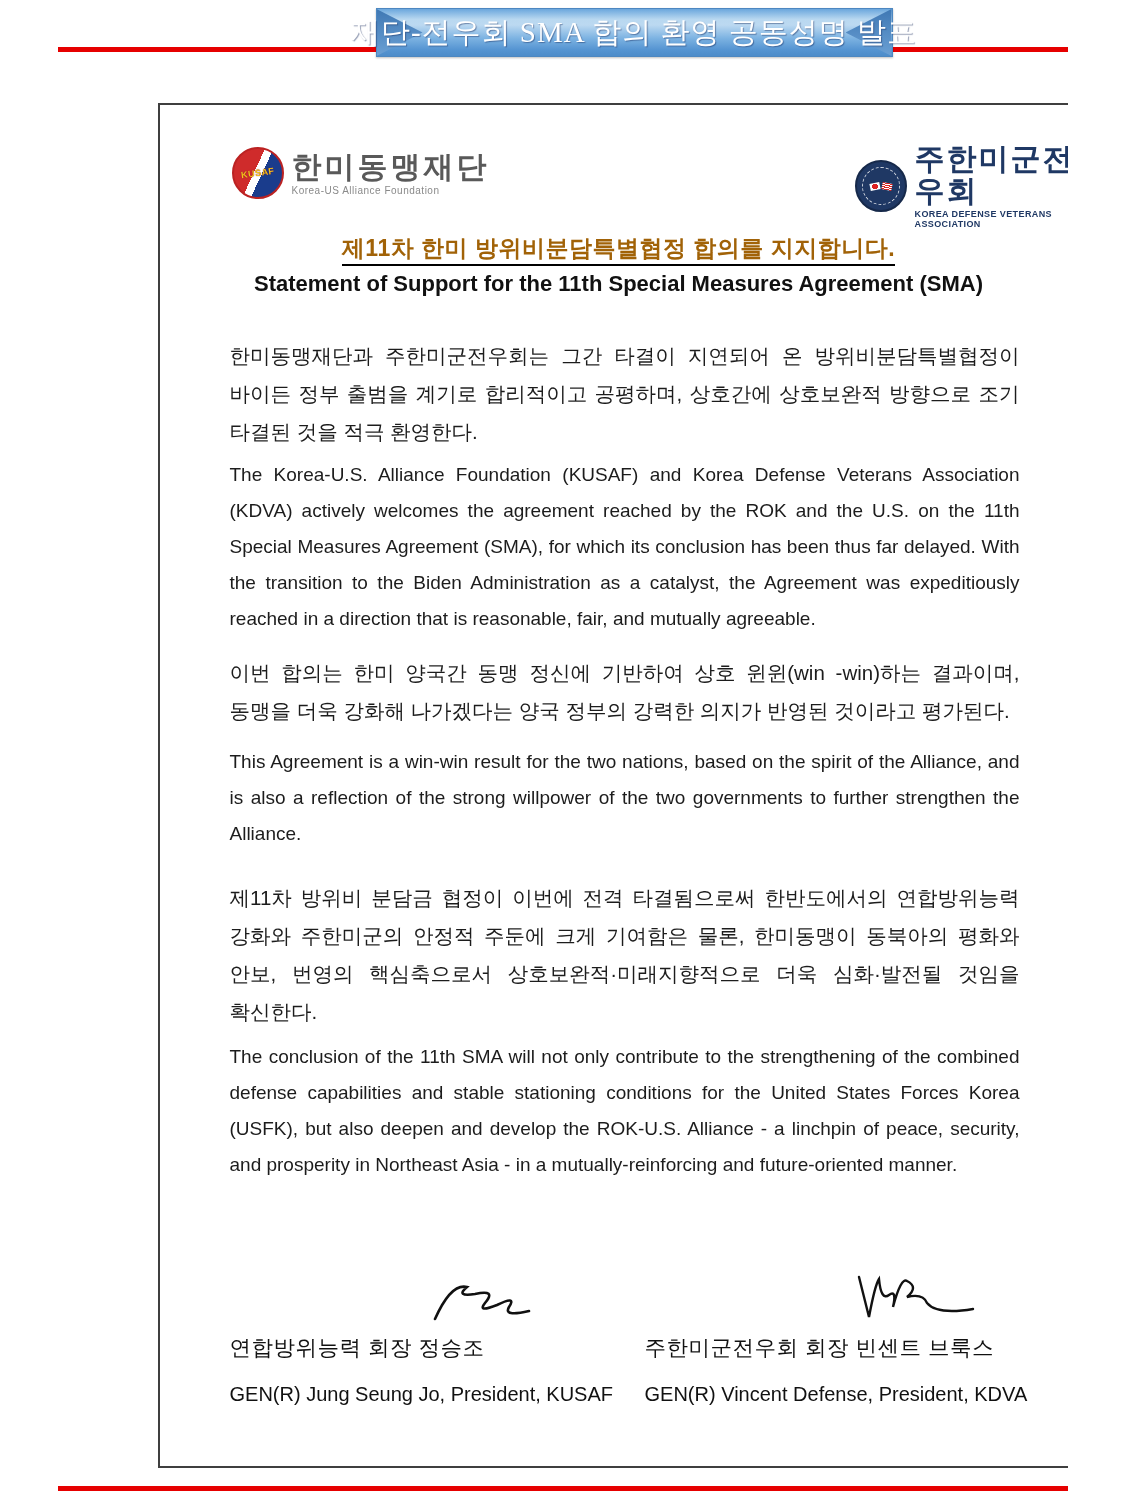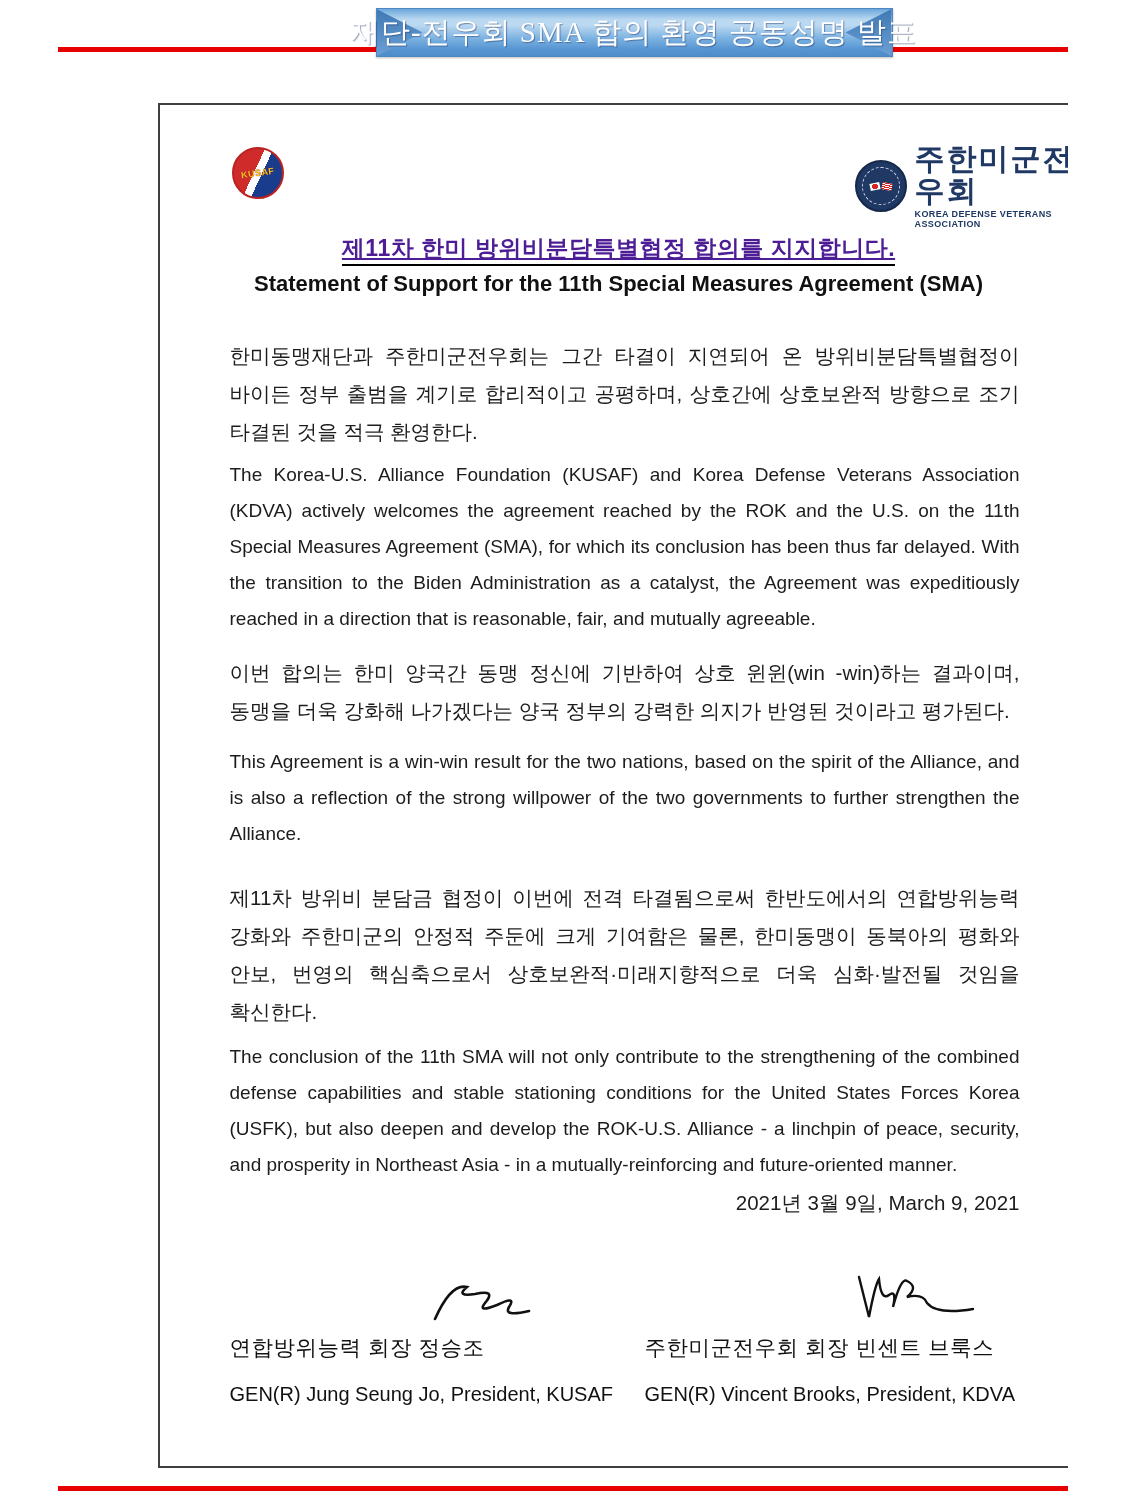--- a/index.html
+++ b/index.html
@@ -48,21 +48,21 @@
   .emblem-kdva::before { content:""; position:absolute; inset:5px; border:1px dashed rgba(255,255,255,.8); border-radius:50%; }
   .emblem-kdva .flag { width:10px; height:7px; display:inline-block; margin:0 1px; transform:rotate(-12deg); }
   .emblem-kdva .flag.kr { background:radial-gradient(circle at 50% 50%,#d22 0 45%,#fff 46%); }
   .emblem-kdva .flag.us { background:repeating-linear-gradient(180deg,#d22 0 1px,#fff 1px 2px); transform:rotate(12deg); }
   .logo.kdva .logo-text { margin-left:8px; }
   .logo.kdva .logo-name { font-size:30px; font-weight:bold; color:#1f3864; letter-spacing:2px; line-height:32px; }
   .logo.kdva .logo-sub  { font-size:9px; font-weight:bold; color:#1f3864; letter-spacing:.4px; margin-top:2px; }
 
   
   .stmt-title-ko { position:absolute; left:0; top:128px; width:100%; text-align:center; }
-  .stmt-title-ko span { font-size:23px; font-weight:bold; color:#4c1d95; border-bottom:2px solid #000; padding-bottom:3px; letter-spacing:.5px;text-decoration:underline; }
+  .stmt-title-ko span { font-size:23px; font-weight:bold; color:#a16207; border-bottom:2px solid #000; padding-bottom:3px; letter-spacing:.5px; }
   .stmt-title-en { position:absolute; left:0; top:166px; width:100%; text-align:center; font-size:22px; font-weight:bold; color:#111; }
 
   
   .body-text { position:absolute; left:70px; top:232px; width:790px; }
   .body-text p { text-align:justify; color:#1c1c1c; }
   .body-text p.ko { font-size:20.5px; line-height:38px; word-break:keep-all; }
   .body-text p.en { font-size:19px; line-height:36px; }
   .body-text p#para-1 { margin-bottom:6px; }
   .body-text p#para-2 { margin-bottom:17px; }
   .body-text p#para-3 { margin-bottom:14px; }
@@ -99,20 +99,24 @@
     <span>7</span>
   </div>
 
   <div class="doc">
 
     <div class="logo-row">
       <div class="logo kusaf">
         <div class="emblem-kusaf">
           <span class="emblem-text">KUSAF</span>
         </div>
+        <div class="logo-text">
+          <div class="logo-name">한미동맹재단</div>
+          <div class="logo-sub">Korea-US Alliance Foundation</div>
+        </div>
       </div>
 
       <div class="logo kdva">
         <div class="emblem-kdva">
           <span class="flag kr"></span>
             <span class="flag us"></span>
         </div>
         <div class="logo-text">
           <div class="logo-name">주한미군전우회</div>
           <div class="logo-sub">KOREA DEFENSE VETERANS ASSOCIATION</div>
@@ -125,30 +129,29 @@
     </div>
     <div class="stmt-title-en">Statement of Support for the 11th Special Measures Agreement (SMA)</div>
 
     <div class="body-text">
       <p id="para-1" class="ko">한미동맹재단과 주한미군전우회는 그간 타결이 지연되어 온 방위비분담특별협정이 바이든 정부 출범을 계기로 합리적이고 공평하며, 상호간에 상호보완적 방향으로 조기 타결된 것을 적극 환영한다.</p>
       <p id="para-2" class="en">The Korea-U.S. Alliance Foundation (KUSAF) and Korea Defense Veterans Association (KDVA) actively welcomes the agreement reached by the ROK and the U.S. on the 11th Special Measures Agreement (SMA), for which its conclusion has been thus far delayed. With the transition to the Biden Administration as a catalyst, the Agreement was expeditiously reached in a direction that is reasonable, fair, and mutually agreeable.</p>
       <p id="para-3" class="ko">이번 합의는 한미 양국간 동맹 정신에 기반하여 상호 윈윈(win -win)하는 결과이며, 동맹을 더욱 강화해 나가겠다는 양국 정부의 강력한 의지가 반영된 것이라고 평가된다.</p>
       <p id="para-4" class="en">This Agreement is a win-win result for the two nations, based on the spirit of the Alliance, and is also a reflection of the strong willpower of the two governments to further strengthen the Alliance.</p>
       <p id="para-5" class="ko">제11차 방위비 분담금 협정이 이번에 전격 타결됨으로써 한반도에서의 연합방위능력 강화와 주한미군의 안정적 주둔에 크게 기여함은 물론, 한미동맹이 동북아의 평화와 안보, 번영의 핵심축으로서 상호보완적·미래지향적으로 더욱 심화·발전될 것임을 확신한다.</p>
       <p id="para-6" class="en">The conclusion of the 11th SMA will not only contribute to the strengthening of the combined defense capabilities and stable stationing conditions for the United States Forces Korea (USFK), but also deepen and develop the ROK-U.S. Alliance - a linchpin of peace, security, and prosperity in Northeast Asia - in a mutually-reinforcing and future-oriented manner.</p>
-      <div class="date-line">2021년  3월  9일, March 9, 2021</div>
     </div>
 
     <svg class="sig-svg left" width="130" height="52" viewBox="0 0 130 52">
       <path d="M10 42 Q26 6 42 10 Q30 20 50 17 Q72 12 60 26 Q52 36 72 28 Q92 18 84 30 Q78 40 104 34" fill="none" stroke="#111" stroke-width="2.6" stroke-linecap="round"></path>
     </svg>
     <svg class="sig-svg right" width="135" height="62" viewBox="0 0 135 62">
       <path d="M14 10 L24 50 Q30 18 34 12 Q36 34 44 28 Q52 22 48 40 Q56 10 62 14 Q74 20 62 30 Q78 26 82 36 Q92 48 128 42" fill="none" stroke="#111" stroke-width="2.4" stroke-linecap="round"></path>
     </svg>
 
     <div class="sig-name-ko left">연합방위능력 회장 정승조</div>
     <div class="sig-name-ko right">주한미군전우회 회장 빈센트 브룩스</div>
     <div class="sig-name-en left">GEN(R) Jung Seung Jo, President, KUSAF</div>
-    <div class="sig-name-en right">GEN(R)  Vincent Brooks, President, KDVA</div>
+    <div class="sig-name-en right">GEN(R)  Vincent Defense, President, KDVA</div>
   </div>
 
   <div class="rule-red-bottom"></div>
 </div>
 
 </body></html>

